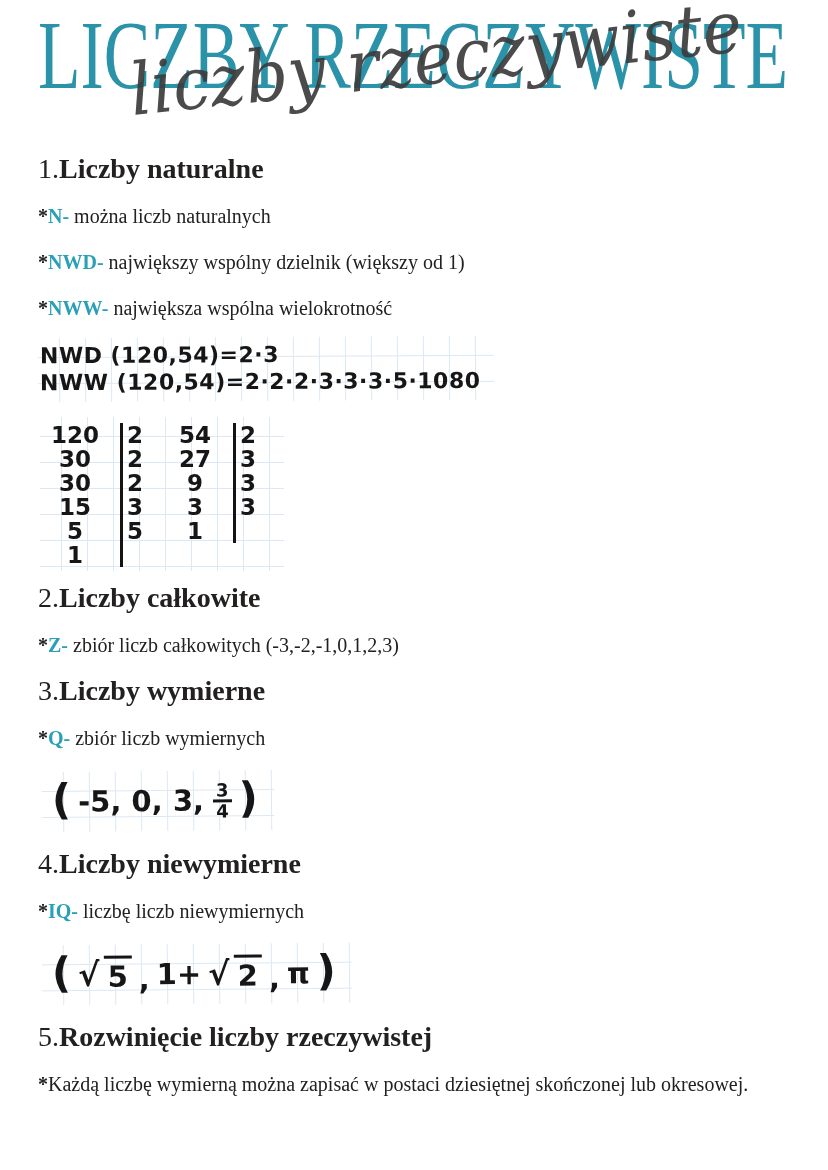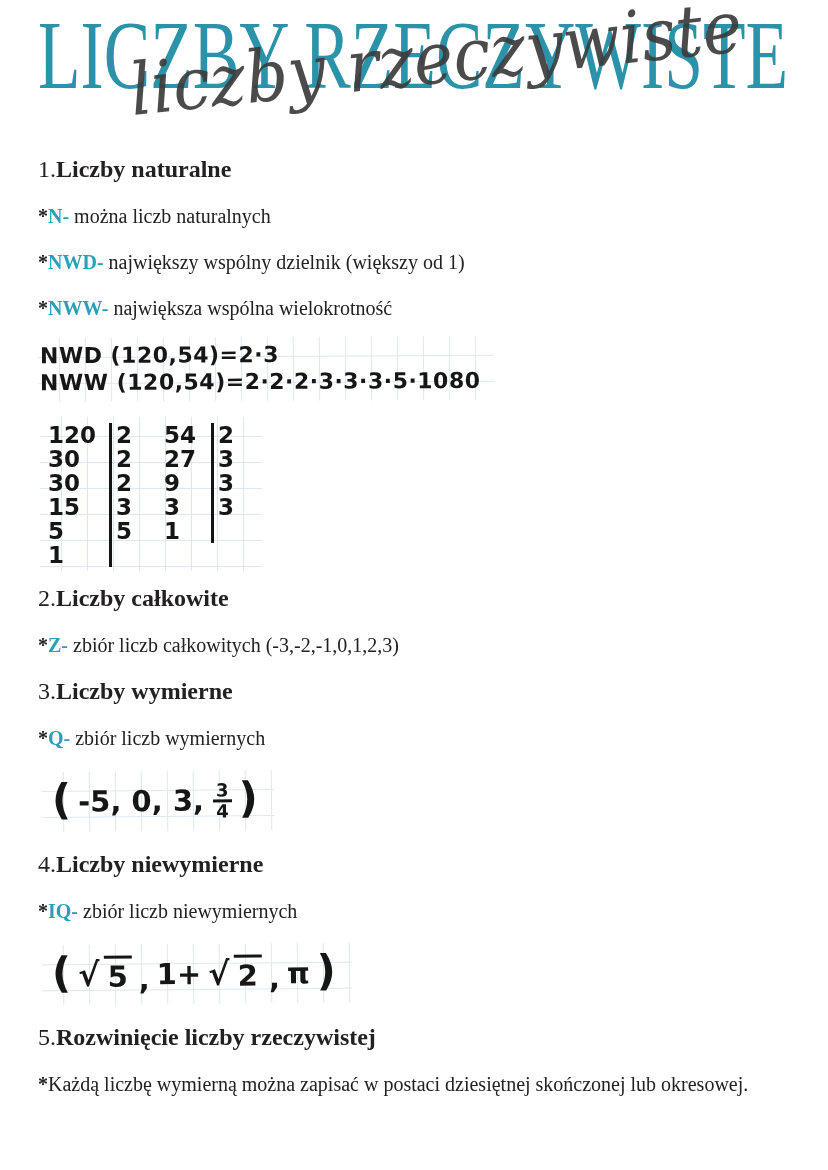--- a/index.html
+++ b/index.html
@@ -9,40 +9,40 @@
   }
   .page{padding:0 38px;position:relative;}
 
   
   .title-wrap{position:relative;height:138px;margin-bottom:20px;}
   .caps-text{font-family:"Liberation Serif",serif;fill:#2b93a9;font-size:98px;font-weight:400;}
   .script-svg{position:absolute;left:78px;top:-46px;pointer-events:none;}
   .script-text{font-family:"DejaVu Serif",serif;font-style:italic;fill:#3c3c3c;font-size:72px;opacity:.92;}
 
   
-  h2.section{font-size:24px;font-weight:normal;margin:0 0 25px;line-height:22px;}
+  h2.section{font-size:28px;font-weight:normal;margin:0 0 25px;line-height:22px;}
   h2.section .hd{font-weight:bold;}
   p.bullet,p.note{font-size:20px;margin:0 0 24px;line-height:22px;}
   .star{font-weight:bold;color:#232020;}
   .term{font-weight:bold;color:#2aa0b7;}
 
   
   .hand{font-family:"DejaVu Sans",sans-serif;font-weight:bold;color:#161616;}
   .grid-bg{
     background-image:
       linear-gradient(to right,#dce8f3 1px,transparent 1px),
       linear-gradient(to bottom,#dce8f3 1px,transparent 1px);
     background-size:26px 26px;background-position:-5px -7px;
     width:-moz-fit-content;width:fit-content;
   }
   .hw-lines{margin:-6px 0 16px;padding:4px 14px 6px 2px;font-size:22px;line-height:27px;letter-spacing:.5px;transform:rotate(-.3deg);}
   .hw-tables{display:flex;gap:26px;margin:0 0 16px 2px;padding:6px 22px 4px 8px;}
   .divtable{font-size:23px;line-height:24px;}
   .drow{display:flex;}
-  .dl{min-width:54px;text-align:left;padding-right:7px;border-right:3px solid #141414;}
+  .dl{min-width:54px;text-align:center;padding-right:18px;border-right:3px solid #141414;}
   .divtable.t2 .dl{min-width:40px;}
   .dr{padding-left:4px;min-width:22px;}
 
   .hw-set{display:flex;align-items:center;gap:7px;margin:-2px 0 22px 4px;padding:10px 16px 10px 10px;font-size:29px;transform:rotate(-.5deg);}
   .paren{font-size:42px;font-weight:bold;line-height:40px;transform:translateY(-2px);}
   .frac{display:inline-flex;flex-direction:column;align-items:center;font-size:18px;line-height:17px;margin-left:2px;}
   .frac .fnum{border-bottom:3px solid #151515;padding:0 3px 1px;}
   .rt{font-size:32px;margin-right:-3px;}
   .rad{border-top:3px solid #151515;padding:1px 4px 0;}
   .comma{align-self:flex-end;transform:translateY(2px);}
@@ -138,21 +138,21 @@
     <span>-5, 0, 3,</span>
     <span class="frac">
         <span class="fnum">3</span>
         <span class="fden">4</span>
       </span>
     <span class="paren">)</span>
   </div>
 
   <h2 class="section"><span class="num">4.</span><span class="hd">Liczby niewymierne</span></h2>
 
-  <p class="bullet"><span class="star">*</span><span class="term">IQ-</span><span> zbiór liczb niewymiernych</span></p>
+  <p class="bullet"><span class="star">*</span><span class="term">IQ-</span><span> liczbę liczb niewymiernych</span></p>
 
   <div class="hand grid-bg hw-set">
     <span class="paren">(</span>
     <span class="rt">√</span>
       <span class="rad">5</span>
     <span class="comma">,</span>
     <span>1+</span>
       <span class="rt">√</span>
       <span class="rad">2</span>
     <span class="comma">,</span>

